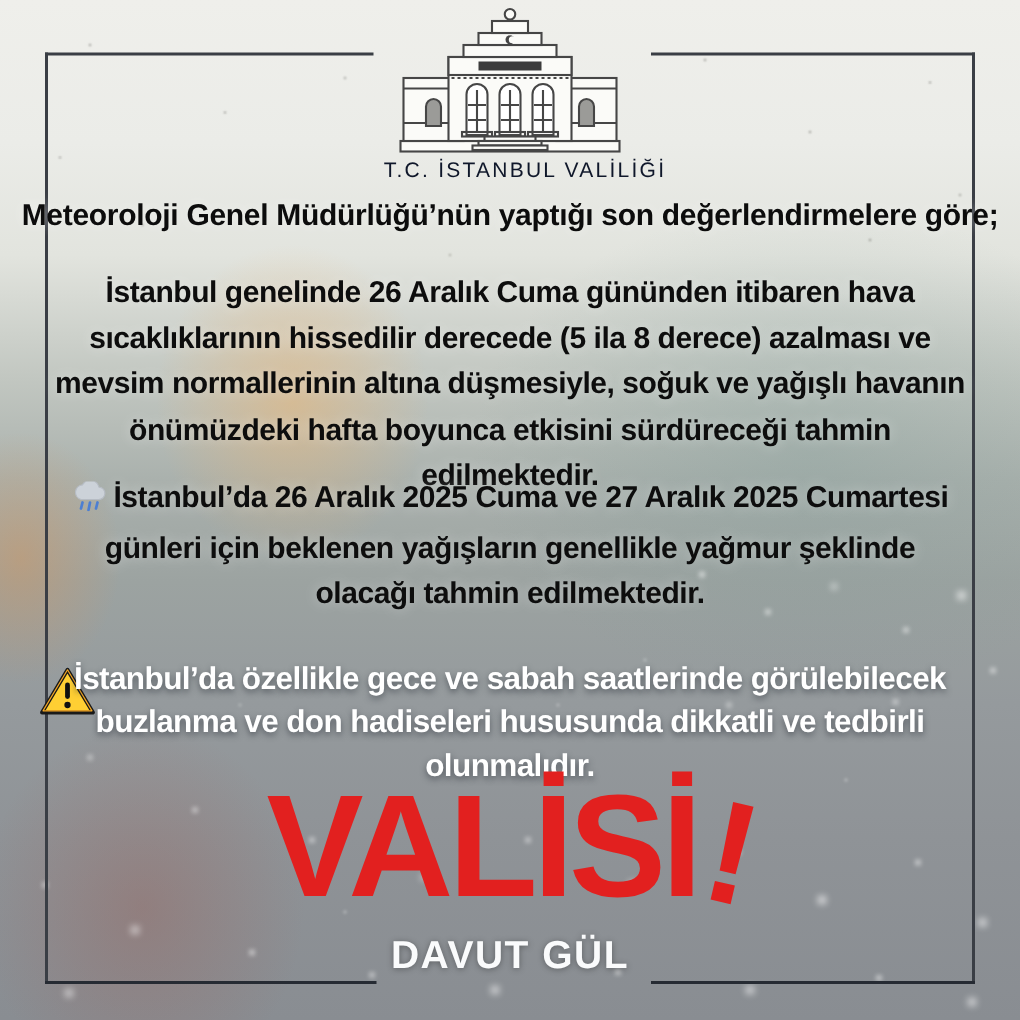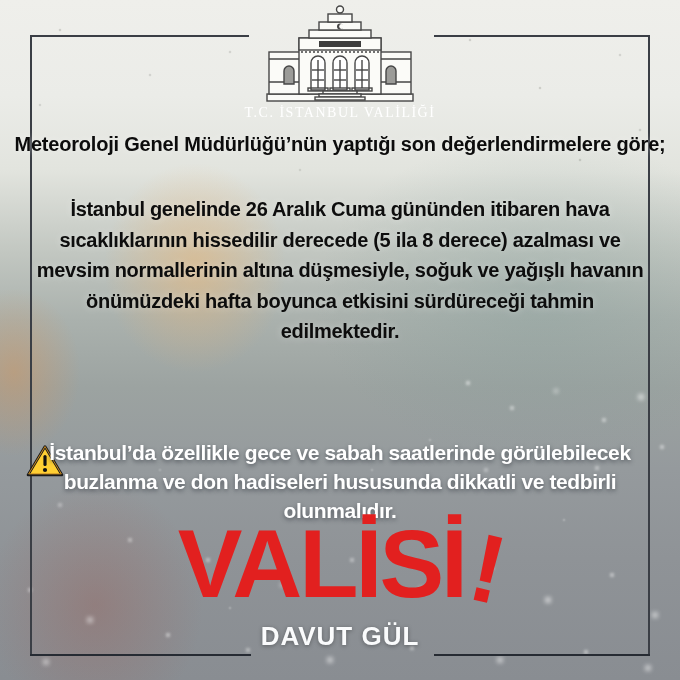--- a/index.html
+++ b/index.html
@@ -39,27 +39,27 @@
      60px 30px 1px 1px rgba(90,90,85,.25), 150px 75px 1px 1px rgba(90,90,85,.22),
     230px 52px 1px 1px rgba(90,90,85,.22), 470px 40px 1px 1px rgba(90,90,85,.25),
     540px 88px 1px 1px rgba(90,90,85,.25), 620px 55px 1px 1px rgba(90,90,85,.22),
      95px 150px 1px 1px rgba(90,90,85,.22), 580px 160px 1px 1px rgba(90,90,85,.25),
     640px 130px 1px 1px rgba(90,90,85,.22),  40px 105px 1px 1px rgba(90,90,85,.20),
     360px 95px 1px 1px rgba(90,90,85,.18), 300px 170px 1px 1px rgba(90,90,85,.18);}
   
   .fl{position:absolute;background:#3a3e45;}
   
   .cx{position:absolute;left:50%;transform:translateX(-50%);text-align:center;}
-  .org-caption{top:105px;font-family:Liberation Serif, serif;font-size:14px;
-    letter-spacing:1.5px;color:#ffffff;white-space:nowrap;}
+  .org-caption{top:105px;font-family:Liberation Sans, sans-serif;font-size:14px;
+    letter-spacing:1.5px;color:#0f172a;white-space:nowrap;margin-left:10px;}
   .headline{top:131px;width:660px;font-weight:700;font-size:20px;line-height:27px;
     letter-spacing:-0.2px;color:#0c0c0c;text-shadow:0 0 9px rgba(255,255,255,.45);text-align:center;}
   .para{font-weight:700;font-size:20px;line-height:30.5px;letter-spacing:-0.3px;
     color:#0d0d0d;text-shadow:0 0 9px rgba(255,255,255,.40);}
-  .p1{top:194px;width:618px;}
+  .p1{top:180px;width:618px;}
   .p2{top:317px;width:606px;}
   .p3{top:389px;width:600px;}
   .rain-ic{display:inline-block;vertical-align:-3px;margin-right:4px;}
   .snow-ic{color:#9dc0e2;font-size:20px;margin-right:4px;text-shadow:none;opacity:.85;}
   .warn-text{top:438px;width:600px;font-family:Liberation Sans, sans-serif;font-weight:700;
     font-size:21px;line-height:29px;letter-spacing:-0.4px;color:#ffffff;
     text-shadow:0 2px 4px rgba(35,40,50,.55);}
   .warn-tri{position:absolute;left:26px;top:444px;}
   .alert{top:514px;width:680px;color:#e2201f;font-weight:900;font-size:97px;
     line-height:100px;letter-spacing:-3px;white-space:nowrap;}
@@ -126,20 +126,26 @@
       <rect x="70" y="93" width="50" height="3" fill="#fbfbf8"></rect>
     </svg>
   </div>
 
   <div class="cx org-caption">T.C. İSTANBUL VALİLİĞİ</div>
 
   <div class="cx headline">Meteoroloji Genel Müdürlüğü’nün yaptığı son değerlendirmelere göre;</div>
 
   <div class="cx para p1"><span>İstanbul genelinde 26 Aralık Cuma gününden itibaren hava sıcaklıklarının hissedilir derecede (5 ila 8 derece) azalması ve mevsim normallerinin altına düşmesiyle, soğuk ve yağışlı havanın önümüzdeki hafta boyunca etkisini sürdüreceği tahmin edilmektedir.</span></div>
 
+  <div class="cx para p2"><span class="rain-ic"><svg width="24" height="20" viewBox="0 0 24 20">
+        <path d="M6,12 a5,5 0 0 1 1,-9.8 a6,6 0 0 1 11,1.5 a4,4 0 0 1 -0.5,8.3 z" fill="#ccd2d9" stroke="#b6bcc4" stroke-width="0.8"></path>
+        <line x1="7" y1="14" x2="6" y2="18" stroke="#4d7fd2" stroke-width="1.8" stroke-linecap="round"></line>
+        <line x1="12" y1="14" x2="11" y2="19" stroke="#4d7fd2" stroke-width="1.8" stroke-linecap="round"></line>
+        <line x1="17" y1="14" x2="16" y2="18" stroke="#4d7fd2" stroke-width="1.8" stroke-linecap="round"></line>
+      </svg></span><span>İstanbul’da 26 Aralık 2025 Cuma ve 27 Aralık 2025 Cumartesi günleri için beklenen yağışların genellikle yağmur şeklinde olacağı tahmin edilmektedir.</span></div>
 
 
   <div class="warn-tri">
     <svg width="38" height="34" viewBox="0 0 38 34">
       <path d="M19,2.5 L36,31 L2,31 Z" fill="#ffcf33" stroke="#1a1a1a" stroke-width="2.6" stroke-linejoin="round"></path>
       <path d="M19,2.5 L36,31 L2,31 Z" fill="none" stroke="#f7a823" stroke-width="0.8" stroke-linejoin="round" transform="translate(0,-1) scale(0.96) translate(0.8,1.2)"></path>
       <rect x="17.4" y="11" width="3.2" height="11" rx="1.6" fill="#111"></rect>
       <circle cx="19" cy="26" r="2.1" fill="#111"></circle>
     </svg>
   </div>

